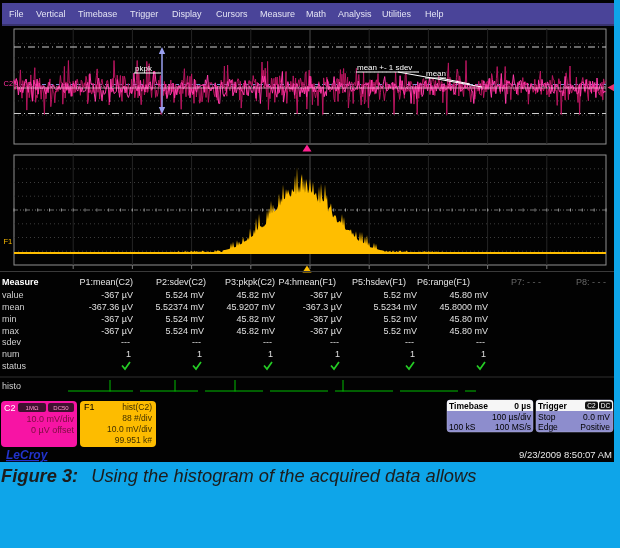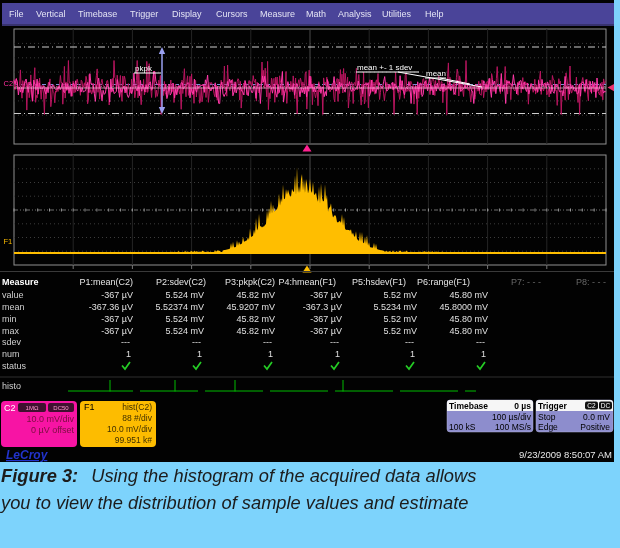--- a/index.html
+++ b/index.html
@@ -1,14 +1,14 @@
 <!DOCTYPE html>
 <html><head><meta charset="utf-8"><style>
 html,body{margin:0;padding:0;background:#fff;}
-#page{position:relative;width:620px;height:548px;background:#7dd3fc;overflow:hidden;
+#page{position:relative;width:620px;height:548px;background:#0ea5e9;overflow:hidden;
  font-family:"Liberation Sans",sans-serif;}
 .cap{position:absolute;left:1px;white-space:nowrap;font:italic 18.3px "Liberation Sans",sans-serif;color:#1c1c1c;line-height:1;}
 </style></head><body>
 <div id="page">
 <svg width="614" height="462" style="position:absolute;left:0;top:0">
 <rect x="0" y="0" width="614" height="462" fill="#020202"></rect>
 <rect x="2" y="3" width="612" height="23" fill="#4a4499"></rect>
 <rect x="2" y="24" width="612" height="2" fill="#38336f"></rect>
 <g font-size="9" fill="#e4e4f4">
 <text x="9" y="17">File</text>
@@ -252,13 +252,12 @@
 <text x="591.5" y="408" font-size="6.5" fill="#fff" text-anchor="middle">C2</text>
 <rect x="599" y="401.5" width="13" height="8" rx="2" fill="#111"></rect>
 <text x="605.5" y="408" font-size="6.5" fill="#fff" text-anchor="middle">DC</text>
 <text x="538" y="420" font-size="8.5" fill="#000">Stop</text>
 <text x="610" y="420" font-size="8.5" fill="#000" text-anchor="end">0.0 mV</text>
 <text x="538" y="430" font-size="8.5" fill="#000">Edge</text>
 <text x="610" y="430" font-size="8.5" fill="#000" text-anchor="end">Positive</text>
 <text x="612" y="458" font-size="9.5" fill="#e8e8e8" text-anchor="end">9/23/2009 8:50:07 AM</text>
 </svg>
 <div class="cap" style="top:467px"><b>Figure 3:</b><span style="padding-left:13px">Using the histogram of the acquired data allows</span></div>
-<div class="cap" style="top:493.5px">you to view the distribution of sample values and estimate</div>
 </div>
 </body></html>

